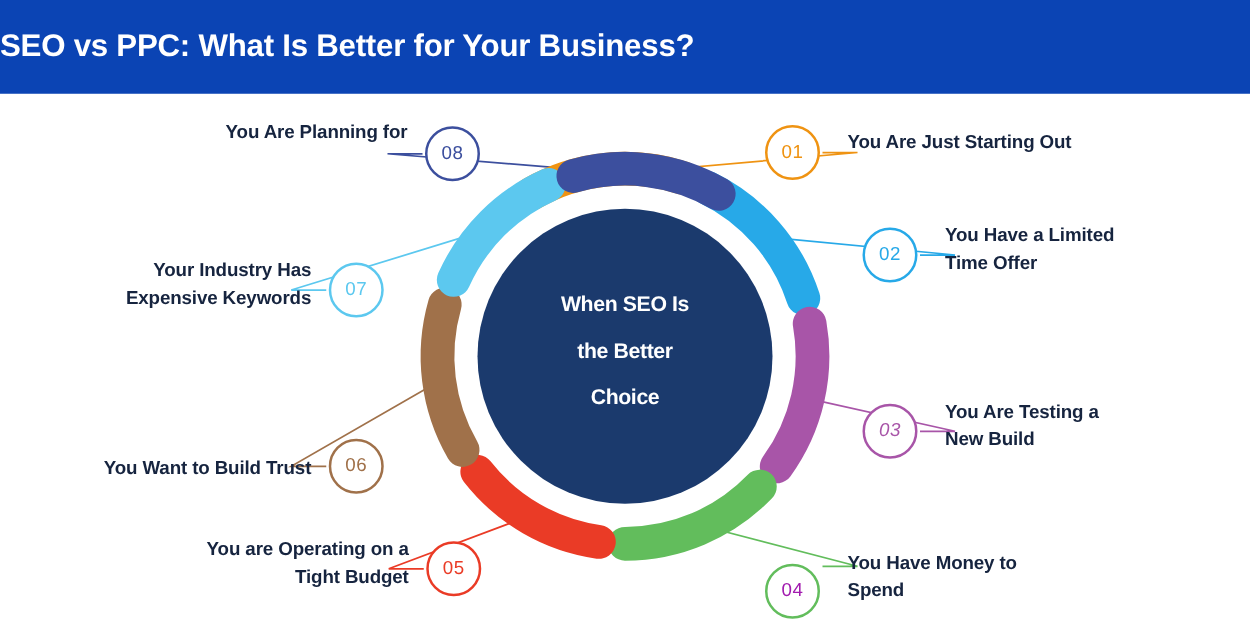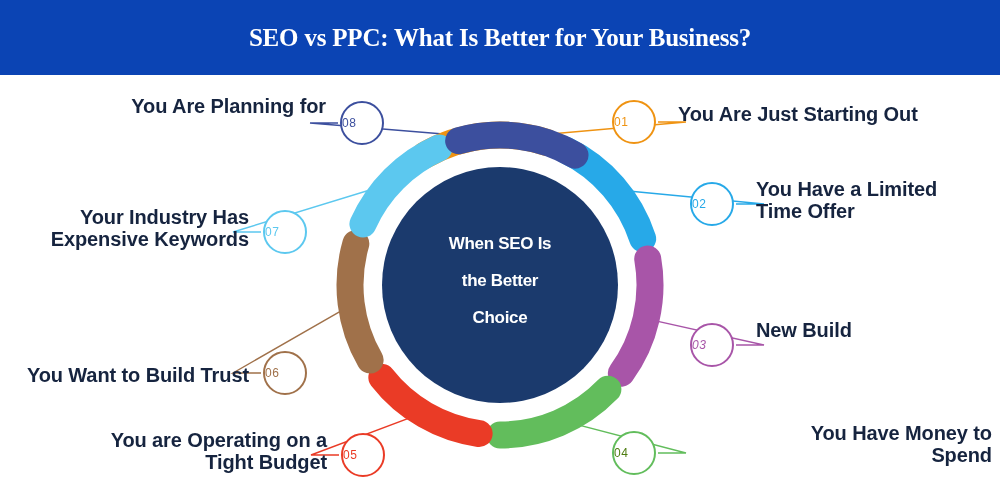--- a/index.html
+++ b/index.html
@@ -26,27 +26,26 @@
     height: 75px;
     background: #0b44b4;
   }
   #header-title {
     position: absolute;
     left: 0;
     top: 0;
     width: 1000px;
     height: 75px;
     line-height: 75px;
-    text-align: center;
+    text-align: left;
     color: #ffffff;
     font-size: 25px;
     font-weight: bold;
     letter-spacing: -0.2px;
     white-space: nowrap;
-    font-family: Liberation Serif, serif;
   }
   
   #wheel-svg {
     position: absolute;
     left: 0;
     top: 0;
   }
   
   #center-label {
     position: absolute;
@@ -63,31 +62,31 @@
   }
   
   .badge {
     position: absolute;
     width: 44px;
     height: 44px;
     border-radius: 50%;
     border: 2px solid #0f766e;
     background: #ffffff;
     box-sizing: border-box;
-    text-align: left;
+    text-align: center;
     line-height: 40px;
-    font-size: 12px;
+    font-size: 15px;
     font-weight: 500;
     letter-spacing: 0.5px;
   }
   
   .node-label {
     position: absolute;
     color: #16243f;
-    font-size: 20px;
+    font-size: 15px;
     font-weight: bold;
     line-height: 22px;
     letter-spacing: -0.1px;
   }
   .label-right { text-align: left; }
   .label-left  { text-align: right; }
 </style>
 </head>
 <body>
 
@@ -123,38 +122,39 @@
   <div id="center-label">
     <div>When SEO Is</div>
     <div>the Better</div>
     <div>Choice</div>
   </div>
 
   <div id="badge-layer">
       <div class="badge" style="left: 612px; top: 100px; border-color: rgb(239, 147, 18); color: rgb(239, 147, 18);">01</div>
       <div class="badge" style="left: 690px; top: 182px; border-color: rgb(39, 169, 232); color: rgb(39, 169, 232);">02</div>
       <div class="badge" style="left: 690px; top: 323px; border-color: rgb(168, 85, 168); color: rgb(168, 85, 168); font-style: italic;">03</div>
-      <div class="badge" style="left: 612px; top: 431px; border-color: rgb(98, 189, 92); color: #4d7c0f;">04</div>
+      <div class="badge" style="left: 612px; top: 451px; border-color: rgb(98, 189, 92); color: #a21caf;">04</div>
       <div class="badge" style="left: 341px; top: 433px; border-color: rgb(234, 59, 38); color: rgb(234, 59, 38);">05</div>
       <div class="badge" style="left: 263px; top: 351px; border-color: rgb(160, 113, 74); color: rgb(160, 113, 74);">06</div>
       <div class="badge" style="left: 263px; top: 210px; border-color: rgb(92, 200, 239); color: rgb(92, 200, 239);">07</div>
       <div class="badge" style="left: 340px; top: 101px; border-color: rgb(60, 79, 158); color: rgb(60, 79, 158);">08</div>
     </div>
   <div id="label-layer">
       <div class="node-label label-right" style="left: 678px; width: 314px; top: 103px;">
         <div>You Are Just Starting Out</div>
       </div>
       <div class="node-label label-right" style="left: 756px; width: 236px; top: 178px;">
         <div>You Have a Limited</div>
         <div>Time Offer</div>
       </div>
       <div class="node-label label-right" style="left: 756px; width: 236px; top: 319px;">
+        <div>You Are Testing a</div>
         <div>New Build</div>
       </div>
-      <div class="node-label label-right" style="left: 678px; width: 314px; top: 422px; text-align: right;">
+      <div class="node-label label-right" style="left: 678px; width: 314px; top: 440px;">
         <div>You Have Money to</div>
         <div>Spend</div>
       </div>
       <div class="node-label label-left" style="left: 0px; width: 327px; top: 429px;">
         <div>You are Operating on a</div>
         <div>Tight Budget</div>
       </div>
       <div class="node-label label-left" style="left: 0px; width: 249px; top: 364px;">
         <div>You Want to Build Trust</div>
       </div>

